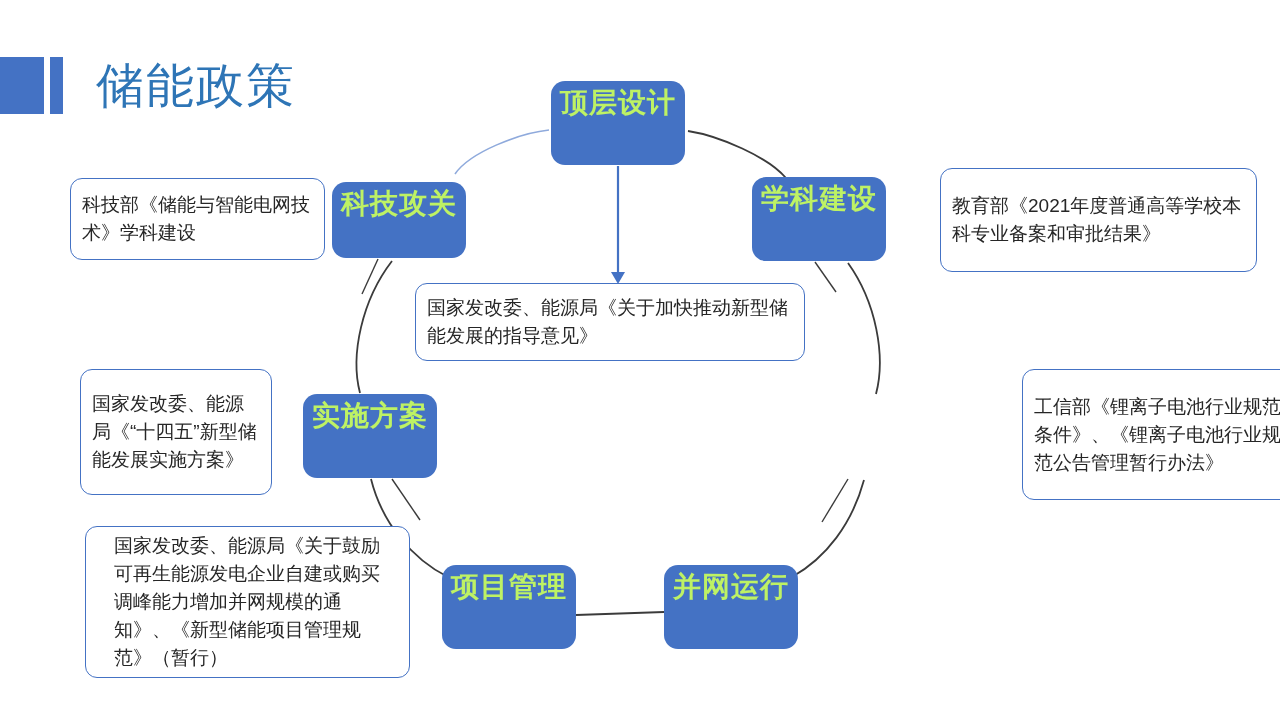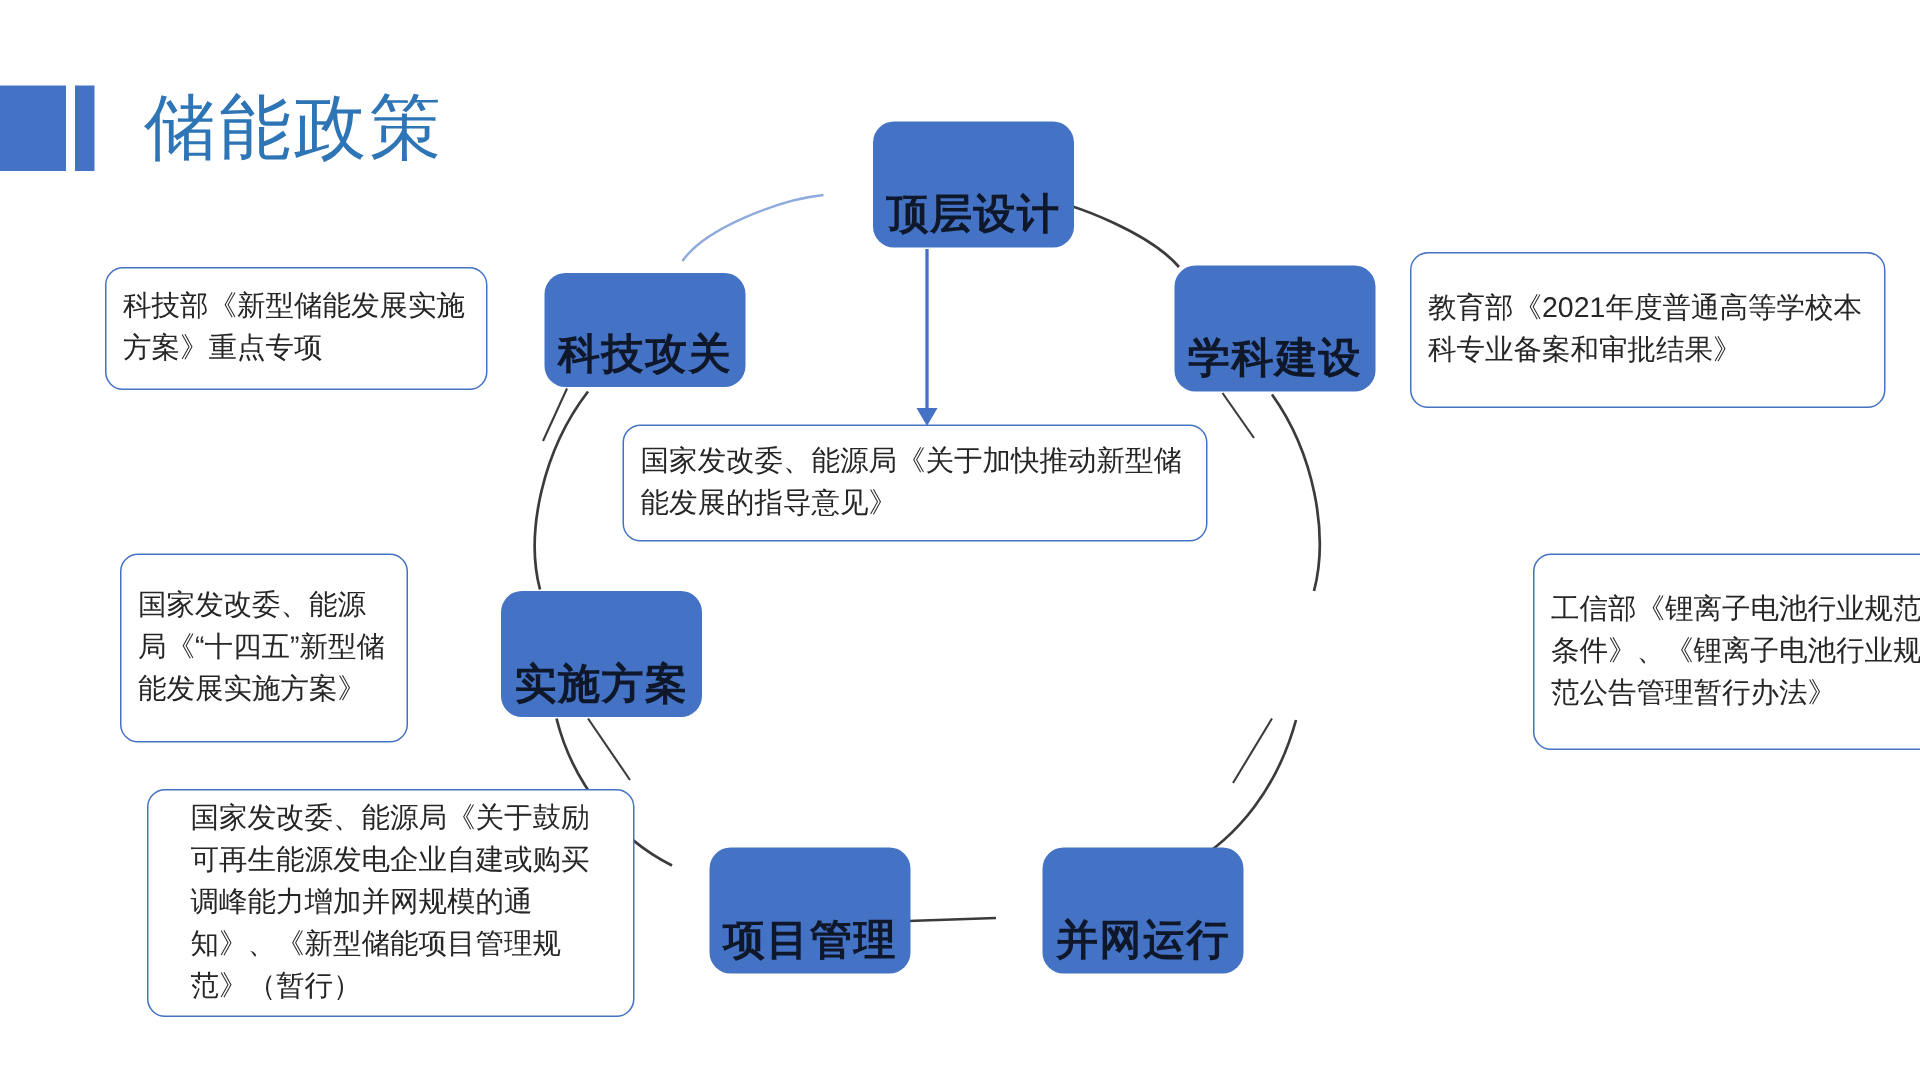--- a/index.html
+++ b/index.html
@@ -55,31 +55,30 @@
     width: 1280px;
     height: 720px;
   }
 
   
   .node {
     position: absolute;
     box-sizing: border-box;
     background: #4472C4;
     border-radius: 14px;
-    color: #0f172a;
+    color: #bef264;
     font-size: 28px;
     line-height: 36px;
     font-weight: bold;
     text-align: center;
     display: flex;
-    align-items: flex-end;
+    align-items: flex-start;
     justify-content: center;
     padding: 4px 6px;
     letter-spacing: 1px;
-    margin-left: 31px;
   }
   .node-inner { display: block; }
 
   #node-top      { left: 551px; top: 81px;  width: 134px; height: 84px; }
   #node-academic { left: 752px; top: 177px; width: 134px; height: 84px; }
   #node-tech     { left: 332px; top: 182px; width: 134px; height: 76px; }
   #node-industry { left: 800px; top: 395px; width: 134px; height: 84px; }
   #node-plan     { left: 303px; top: 394px; width: 134px; height: 84px; }
   #node-grid     { left: 664px; top: 565px; width: 134px; height: 84px; }
   #node-project  { left: 442px; top: 565px; width: 134px; height: 84px; }
@@ -100,21 +99,21 @@
     text-align: left;
     letter-spacing: 0px;
   }
   .callout span { display: block; width: 100%; }
 
   #box-tech     { left: 70px;  top: 178px; width: 255px; height: 82px; }
   #box-academic { left: 940px; top: 168px; width: 317px; height: 104px; justify-content: center; }
   #box-center   { left: 415px; top: 283px; width: 390px; height: 78px; }
   #box-plan     { left: 80px;  top: 369px; width: 192px; height: 126px; }
   #box-industry { left: 974px; top: 369px; width: 272px; height: 131px; margin-left: 48px; }
-  #box-project  { left: 98px;  top: 526px; width: 325px; height: 152px; padding-left: 28px; }
+  #box-project  { left: 85px;  top: 526px; width: 325px; height: 152px; padding-left: 28px; }
   #box-grid     { left: 836px; top: 527px; width: 332px; height: 153px; }
 </style>
 </head>
 <body>
 
 <div id="slide">
 
   <div class="title-bar-wide"></div>
   <div class="title-bar-narrow"></div>
   <div class="slide-title">储能政策</div>
@@ -157,21 +156,21 @@
     <span class="node-inner">项目管理</span>
   </div>
   <div class="node" id="node-plan">
     <span class="node-inner">实施方案</span>
   </div>
   <div class="node" id="node-tech">
     <span class="node-inner">科技攻关</span>
   </div>
 
   <div class="callout" id="box-tech">
-    <span>科技部《新型储能发展实施方案》重点专项</span>
+    <span>科技部《储能与智能电网技术》学科建设</span>
   </div>
   <div class="callout" id="box-academic">
     <span>教育部《2021年度普通高等学校本科专业备案和审批结果》</span>
   </div>
   <div class="callout" id="box-plan">
     <span>国家发改委、能源局《“十四五”新型储能发展实施方案》</span>
   </div>
   <div class="callout" id="box-center">
     <span>国家发改委、能源局《关于加快推动新型储能发展的指导意见》</span>
   </div>

